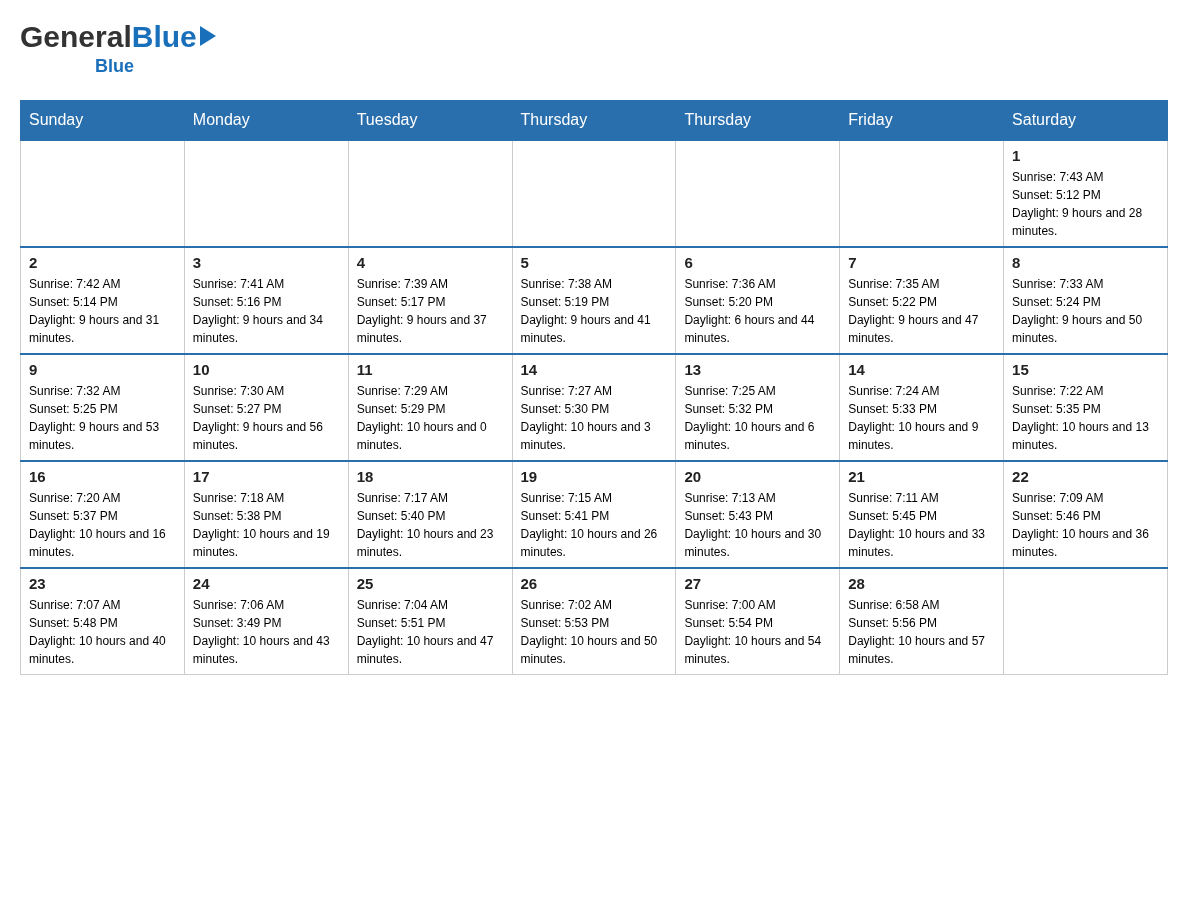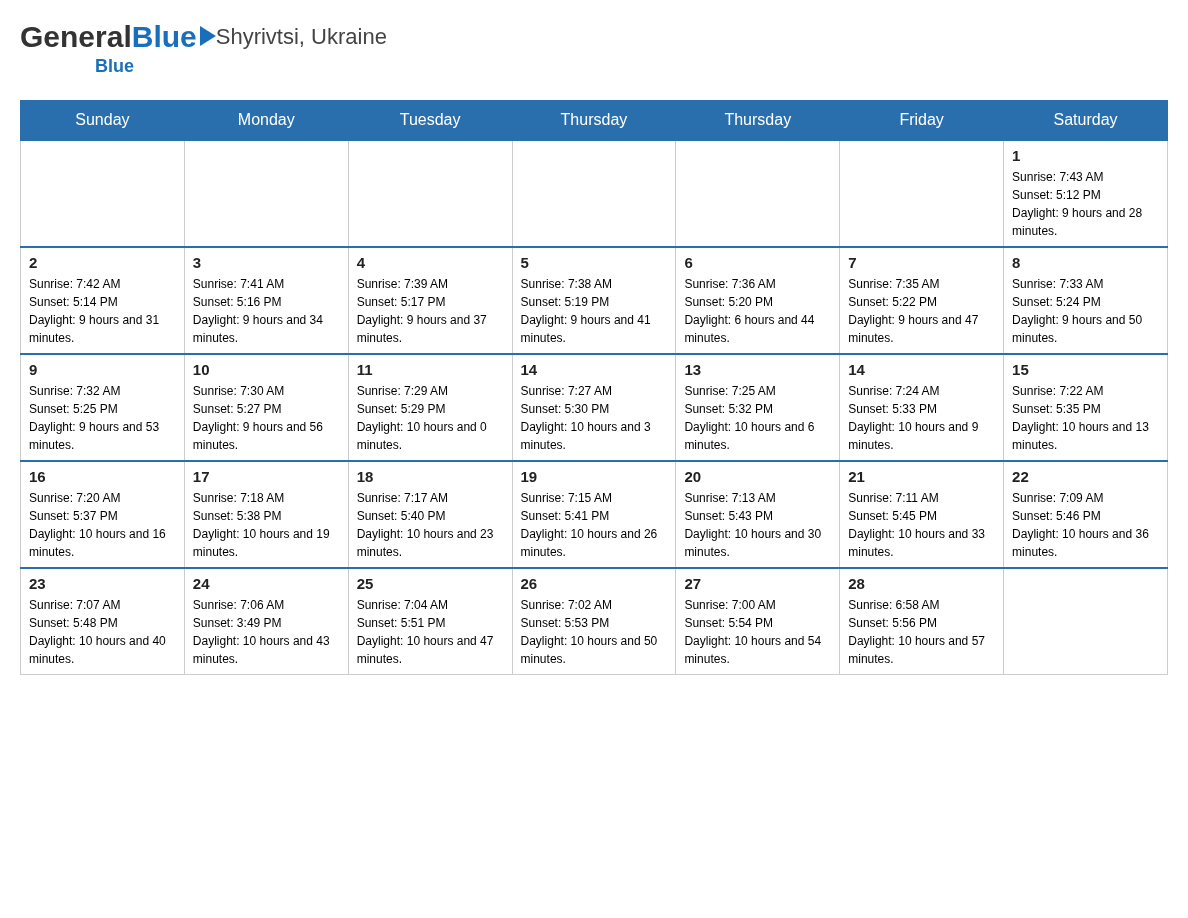--- a/index.html
+++ b/index.html
@@ -5,23 +5,24 @@
     * { box-sizing: border-box; margin: 0; padding: 0; }
     body {
       font-family: Arial, sans-serif;
       background: #fff;
       padding: 20px;
       width: 1188px;
       min-height: 918px;
     }
     .header {
       display: flex;
-      justify-content: flex-start;
+      justify-content: center;
       align-items: flex-start;
       margin-bottom: 23px;
+      flex-direction: column;
     }
     .logo {
       display: flex;
       flex-direction: column;
       align-items: flex-start;
     }
     .title-section {
       text-align: right;
     }
     .main-title {
@@ -37,21 +38,21 @@
     }
     .calendar {
       width: 100%;
       border-collapse: collapse;
       margin-top: 10px;
     }
     .calendar thead th {
       background-color: #2a6fad;
       color: #fff;
       padding: 10px 8px;
-      text-align: center;
+      text-align: left;
       font-size: 16px;
       font-weight: normal;
       border: 1px solid #2a6fad;
     }
     .calendar tbody td {
       vertical-align: top;
       border: 1px solid #ccc;
       border-top: 2px solid #2a6fad;
       padding: 6px 8px;
       width: calc(100% / 7);
@@ -76,21 +77,20 @@
 <div class="header">
   <div class="logo">
     <div style="display:flex; align-items:center;">
       <span style="font-size:30px; font-weight:bold; color:#333;">General</span>
       <span style="font-size:30px; font-weight:bold; color:#1a6fba;">Blue</span>
       <span style="display:inline-block; width:0; height:0; border-top:10px solid transparent; border-bottom:10px solid transparent; border-left:16px solid #1a6fba; margin-left:3px; margin-bottom:2px;"></span>
     </div>
     <div style="color:#1a6fba; font-size:18px; font-weight:bold; margin-top:2px; padding-left:75px;">Blue</div>
   </div>
   <div class="title-section">
-    <div class="subtitle">Shyrivtsi, Ukraine</div>
   </div>
 </div>
 
 <table class="calendar">
   <thead>
     <tr>
     <th>Sunday</th>
         <th>Monday</th>
         <th>Tuesday</th>
         <th>Thursday</th>

